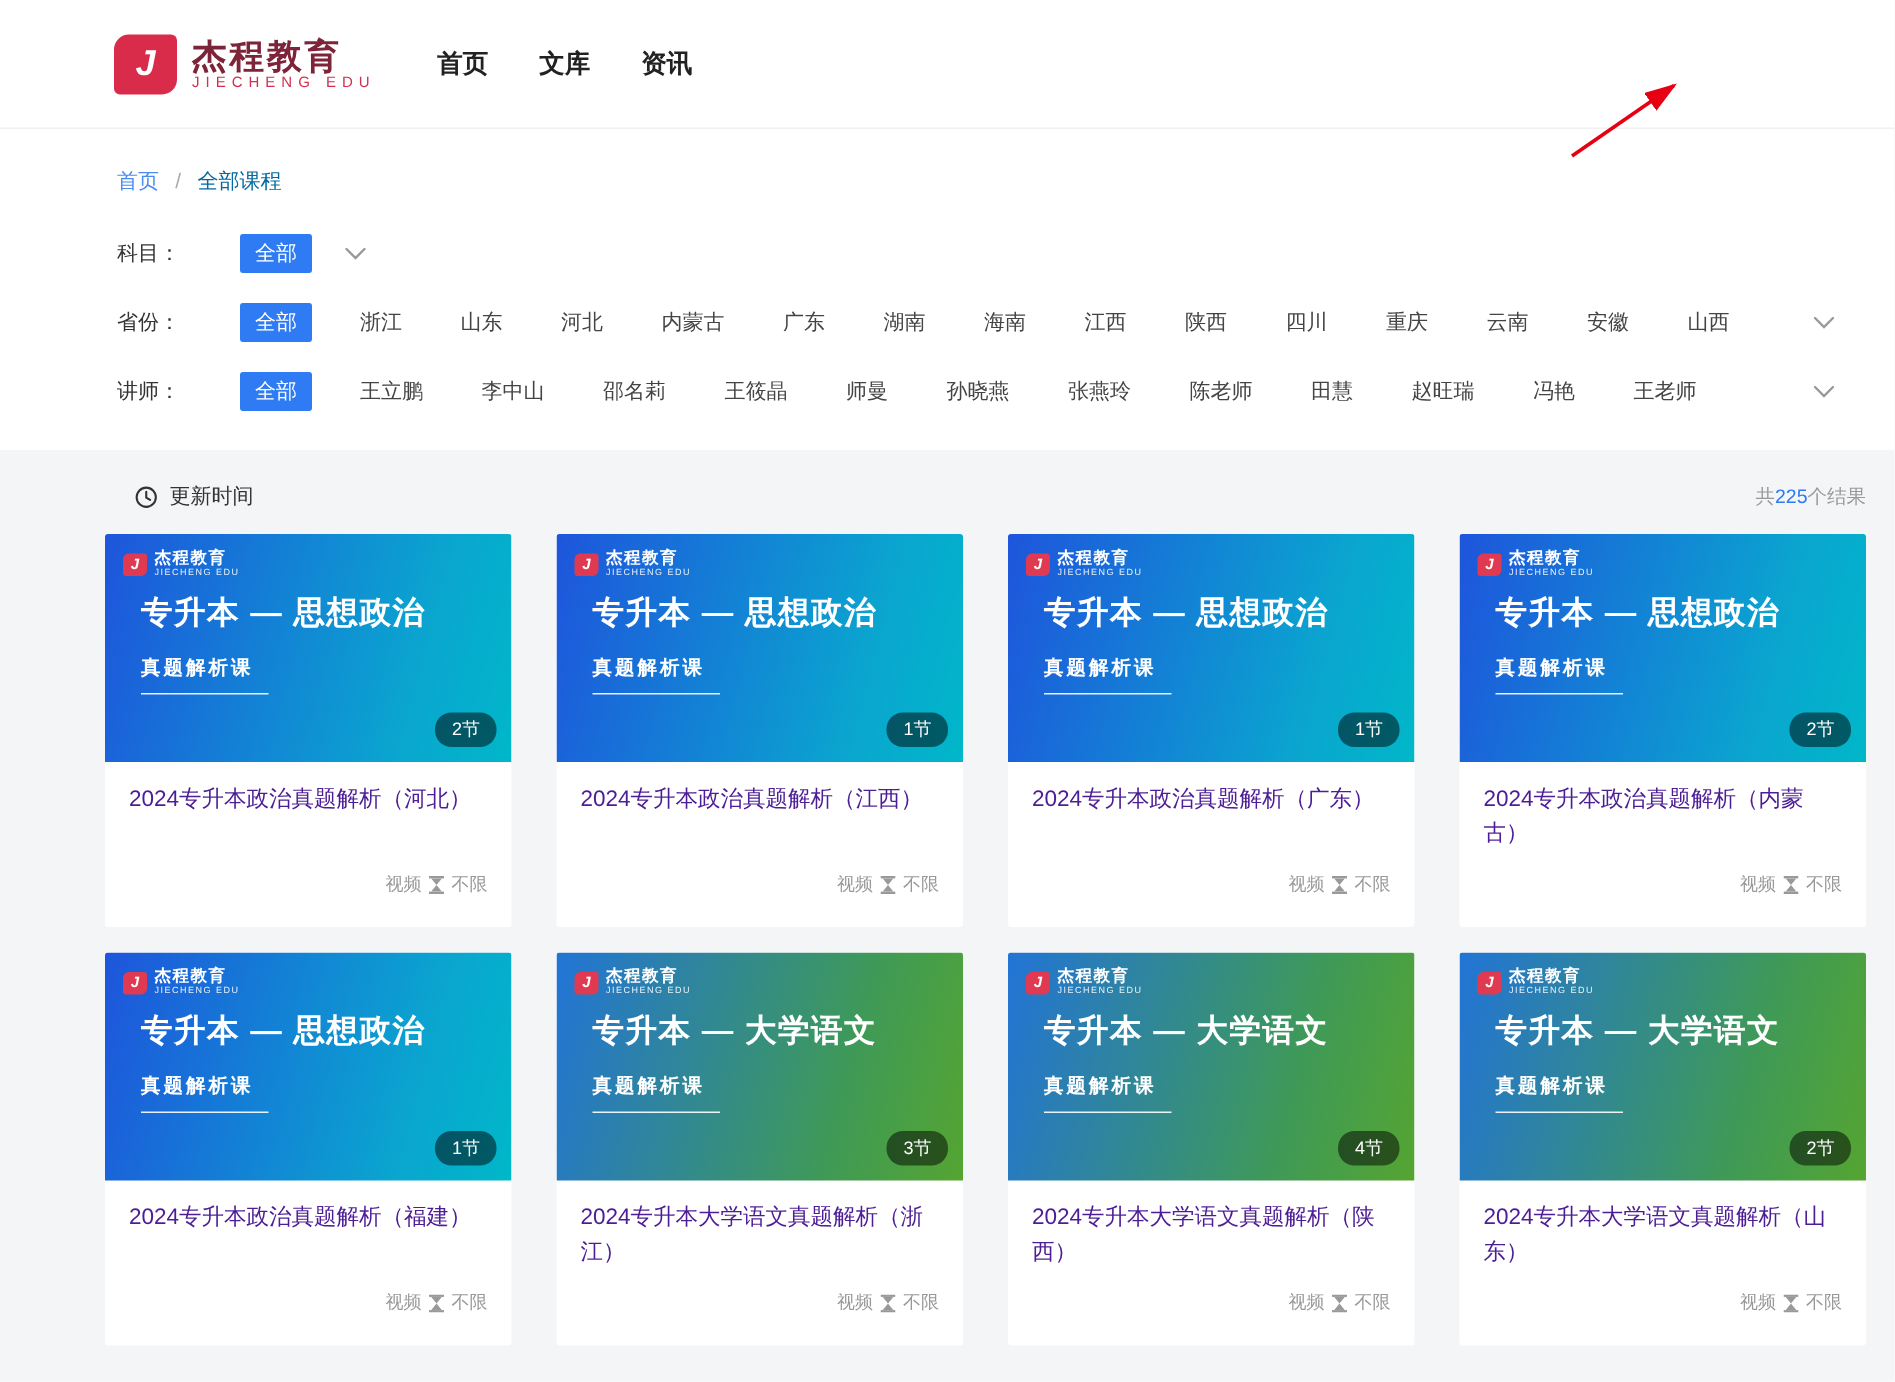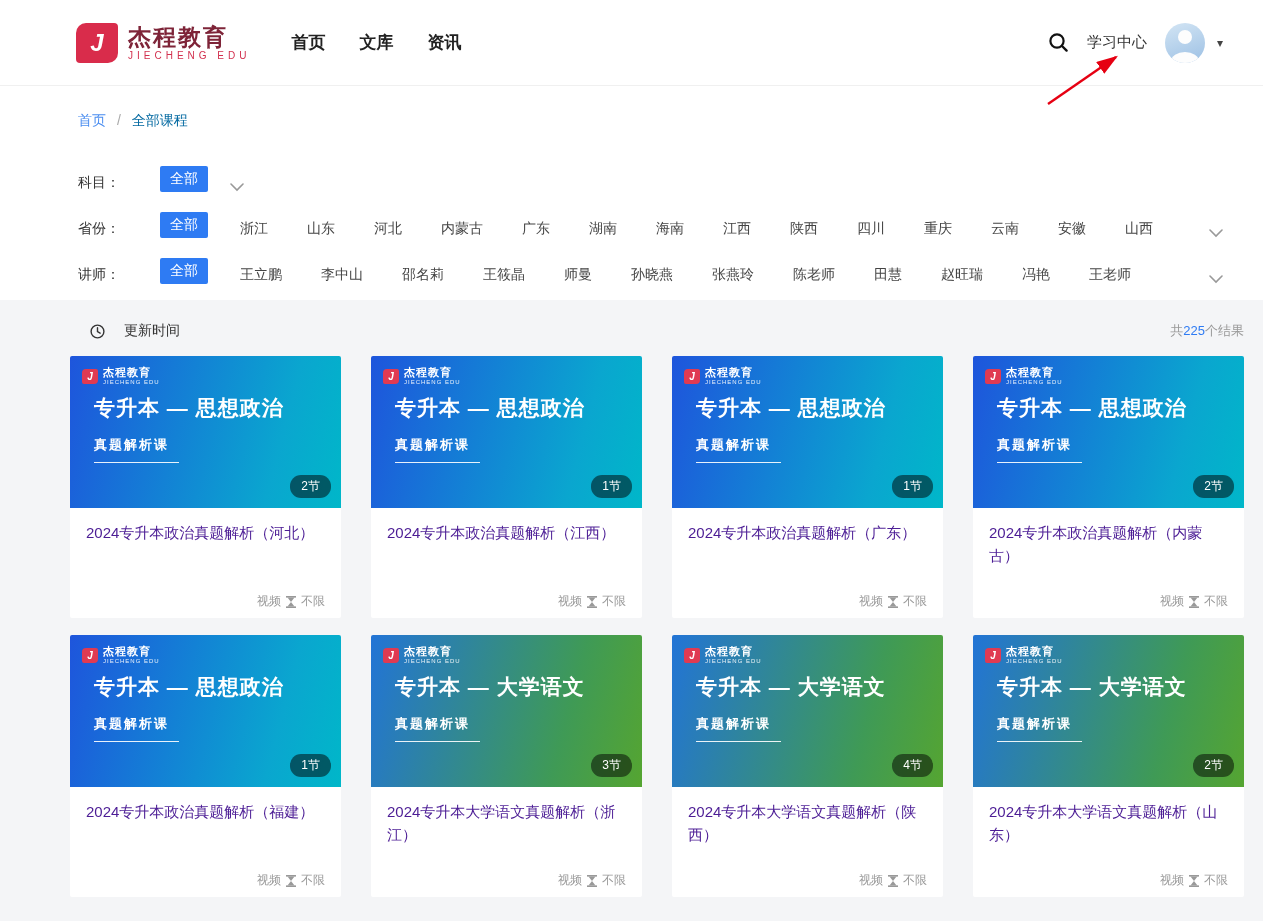--- a/index.html
+++ b/index.html
@@ -60,40 +60,40 @@
   .caret { font-size: 12px; color: #444; cursor: pointer; margin-left: -6px; }
 
   
   .breadcrumb { padding: 26px 78px 0; font-size: 14px; }
   .bc-home { color: #4a8df0; cursor: pointer; }
   .bc-sep { color: #aaa; margin: 0 7px; }
   .bc-cur { color: #0369a1; }
 
   
   .filters { padding: 16px 0; background: #fff; }
-  .filter-row { display: flex; align-items: flex-end; height: 46px; padding: 0 40px 0 78px; }
+  .filter-row { display: flex; align-items: center; height: 46px; padding: 0 40px 0 78px; }
   .filter-label { width: 82px; flex-shrink: 0; font-size: 14px; color: #333; }
   .filter-all {
     width: 48px; height: 26px; flex-shrink: 0;
     background: #2e7bf3; color: #fff; border: none; border-radius: 2px;
     font-size: 14px; cursor: pointer;
     font-family: Liberation Serif, serif;
   }
   .filter-items { display: flex; gap: 39px; margin-left: 32px; flex: 1; overflow: hidden; }
   .filter-item { font-size: 14px; color: #444; white-space: nowrap; cursor: pointer; }
   .chevron { margin-left: 22px; cursor: pointer; display: flex; }
 
   
   .content {
     background: #f4f5f7;
     padding: 22px 19px 30px 70px;
     min-height: 616px;
   }
   .toolbar { display: flex; align-items: center; justify-content: space-between; margin-bottom: 16px; }
-  .sort { display: flex; align-items: center; gap: 19px; padding-left: 20px; font-size: 14px; color: #333; cursor: pointer; }
+  .sort { display: flex; align-items: center; gap: 8px; padding-left: 20px; font-size: 14px; color: #333; cursor: pointer; }
   .results { font-size: 13px; color: #999; }
   .results .count { color: #2e7bf3; }
 
   .grid {
     display: grid;
     grid-template-columns: repeat(4, 1fr);
     column-gap: 30px; row-gap: 17px;
   }
   .course-card { background: #fff; border-radius: 2px; overflow: hidden; cursor: pointer; }
   .thumb { height: 152px; position: relative; padding: 10px 12px; color: #fff; }
@@ -116,21 +116,21 @@
     padding: 0 10px 8px 0; border-bottom: 1px solid rgba(255,255,255,.9); width: max-content;
   }
   .episodes {
     position: absolute; right: 10px; bottom: 10px;
     background: rgba(0,0,0,.5); color: #fff;
     font-size: 12px; padding: 3px 11px; border-radius: 11px;
   }
 
   .card-body { position: relative; height: 110px; padding: 13px 16px; }
   .card-title { font-size: 15px; color: #4c1d95; line-height: 1.55; max-height: 50px; overflow: hidden; }
-  .card-meta { position: absolute; right: 16px; bottom: 8px; display: flex; align-items: center; gap: 5px; color: #999; font-size: 12px; }
+  .card-meta { position: absolute; right: 16px; bottom: 20px; display: flex; align-items: center; gap: 5px; color: #999; font-size: 12px; }
 
   
   .annotation { position: absolute; left: 1036px; top: 46px; pointer-events: none; z-index: 60; }
 </style>
 </head>
 <body>
 
 <div class="page">
 
   <header>
@@ -141,34 +141,20 @@
         <div class="logo-sub">JIECHENG EDU</div>
       </div>
     </div>
 
     <nav class="main-nav">
         <a class="nav-item">首页</a>
         <a class="nav-item">文库</a>
         <a class="nav-item">资讯</a>
       </nav>
 
-    <div class="header-right">
-      <span class="search-btn">
-        <svg width="21" height="21" viewBox="0 0 21 21">
-          <circle cx="9" cy="9" r="6.6" fill="none" stroke="#111" stroke-width="2.2"></circle>
-          <line x1="14" y1="14" x2="18.6" y2="18.6" stroke="#111" stroke-width="2.4" stroke-linecap="round"></line>
-        </svg>
-      </span>
-      <span class="lc-link">学习中心</span>
-      <span class="avatar">
-        <span class="head"></span>
-        <span class="bod"></span>
-      </span>
-      <span class="caret">▾</span>
-    </div>
   </header>
 
   <div class="breadcrumb">
     <span class="bc-home">首页</span>
     <span class="bc-sep">/</span>
     <span class="bc-cur">全部课程</span>
   </div>
 
   <div class="filters">
 

